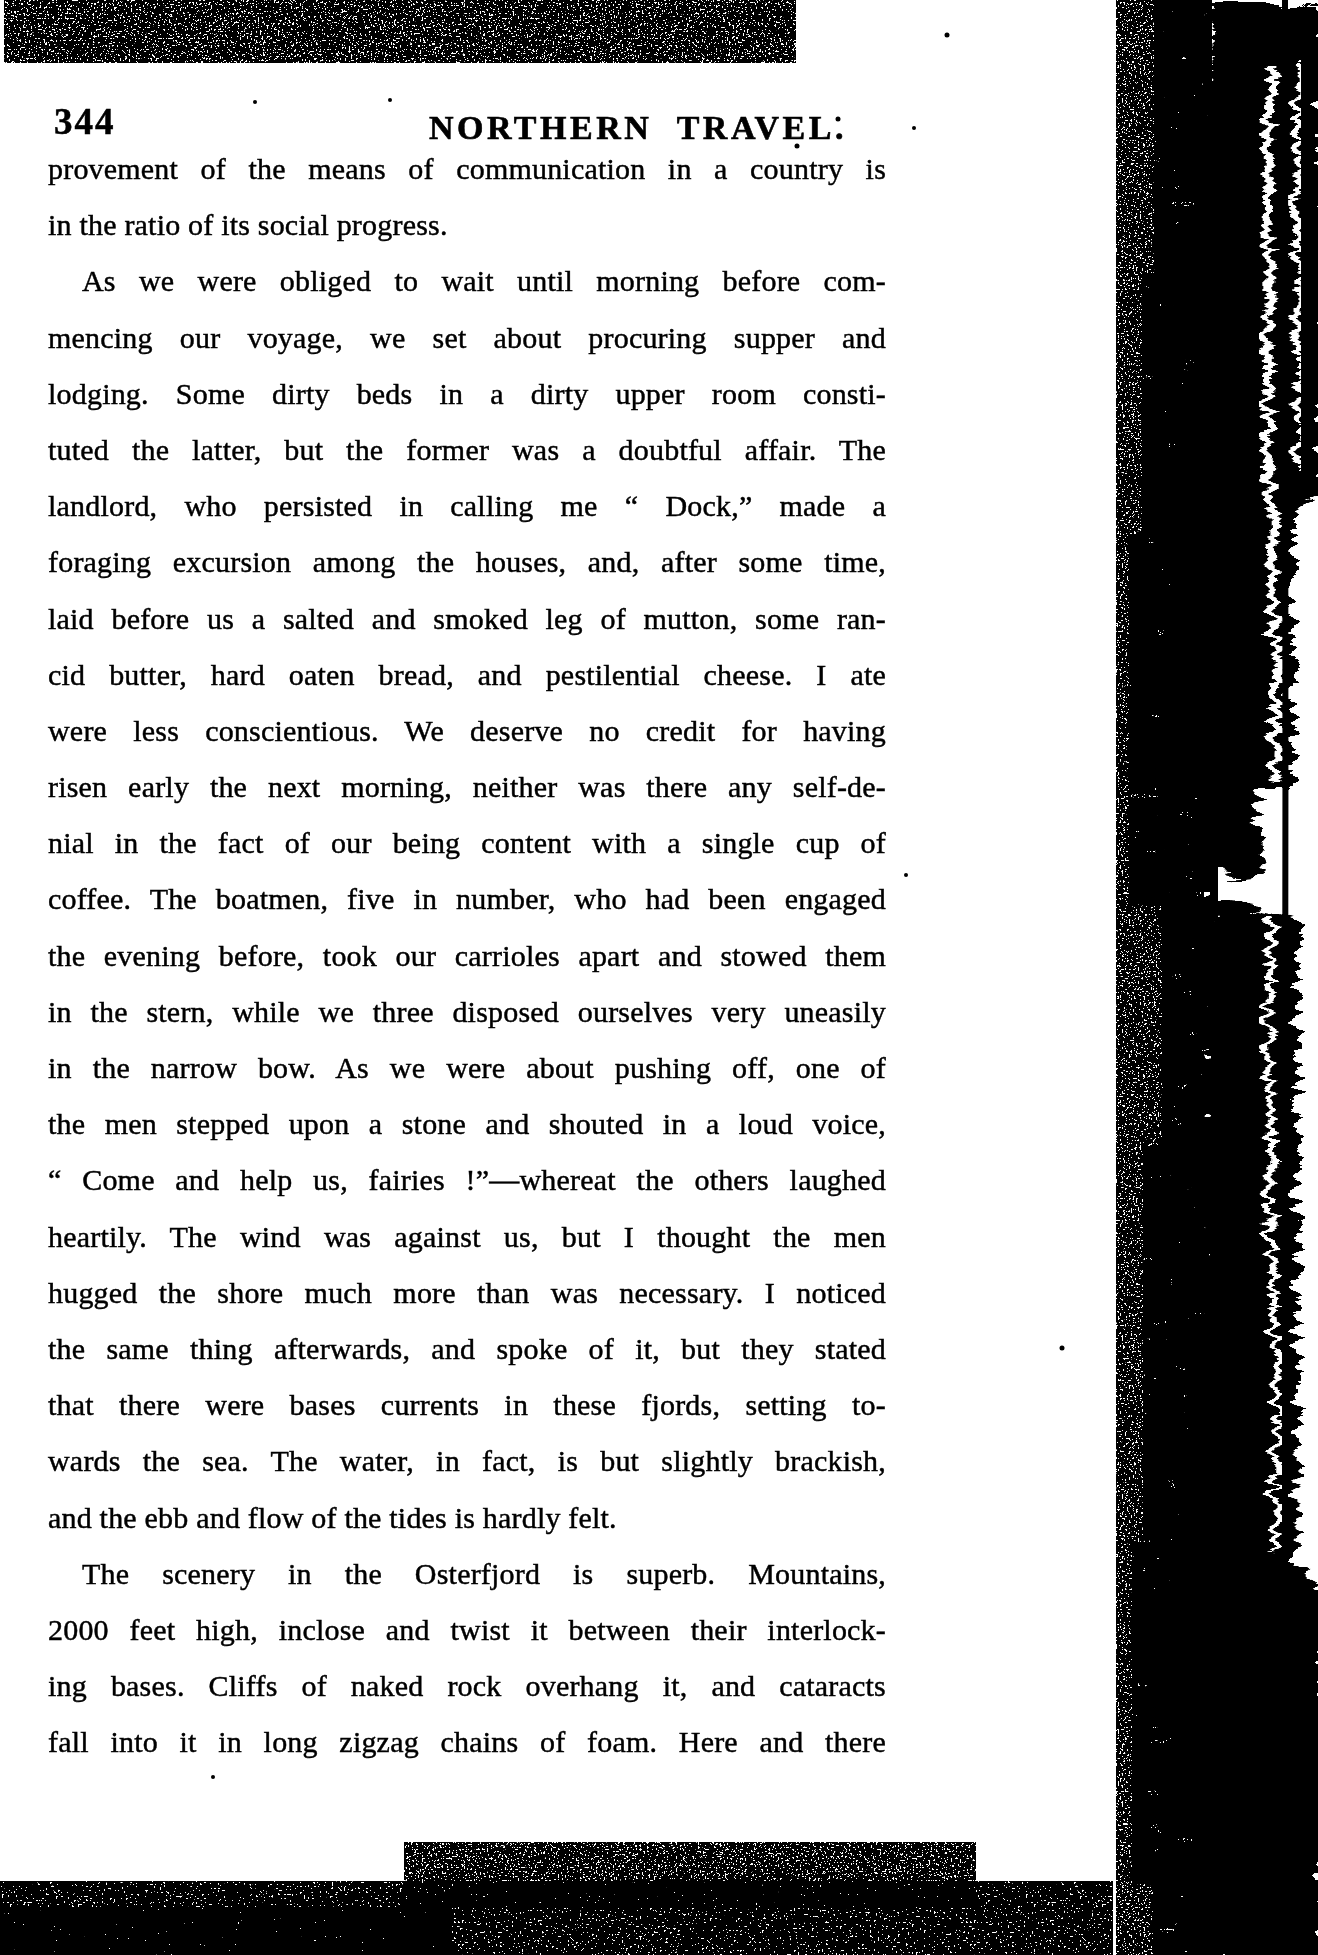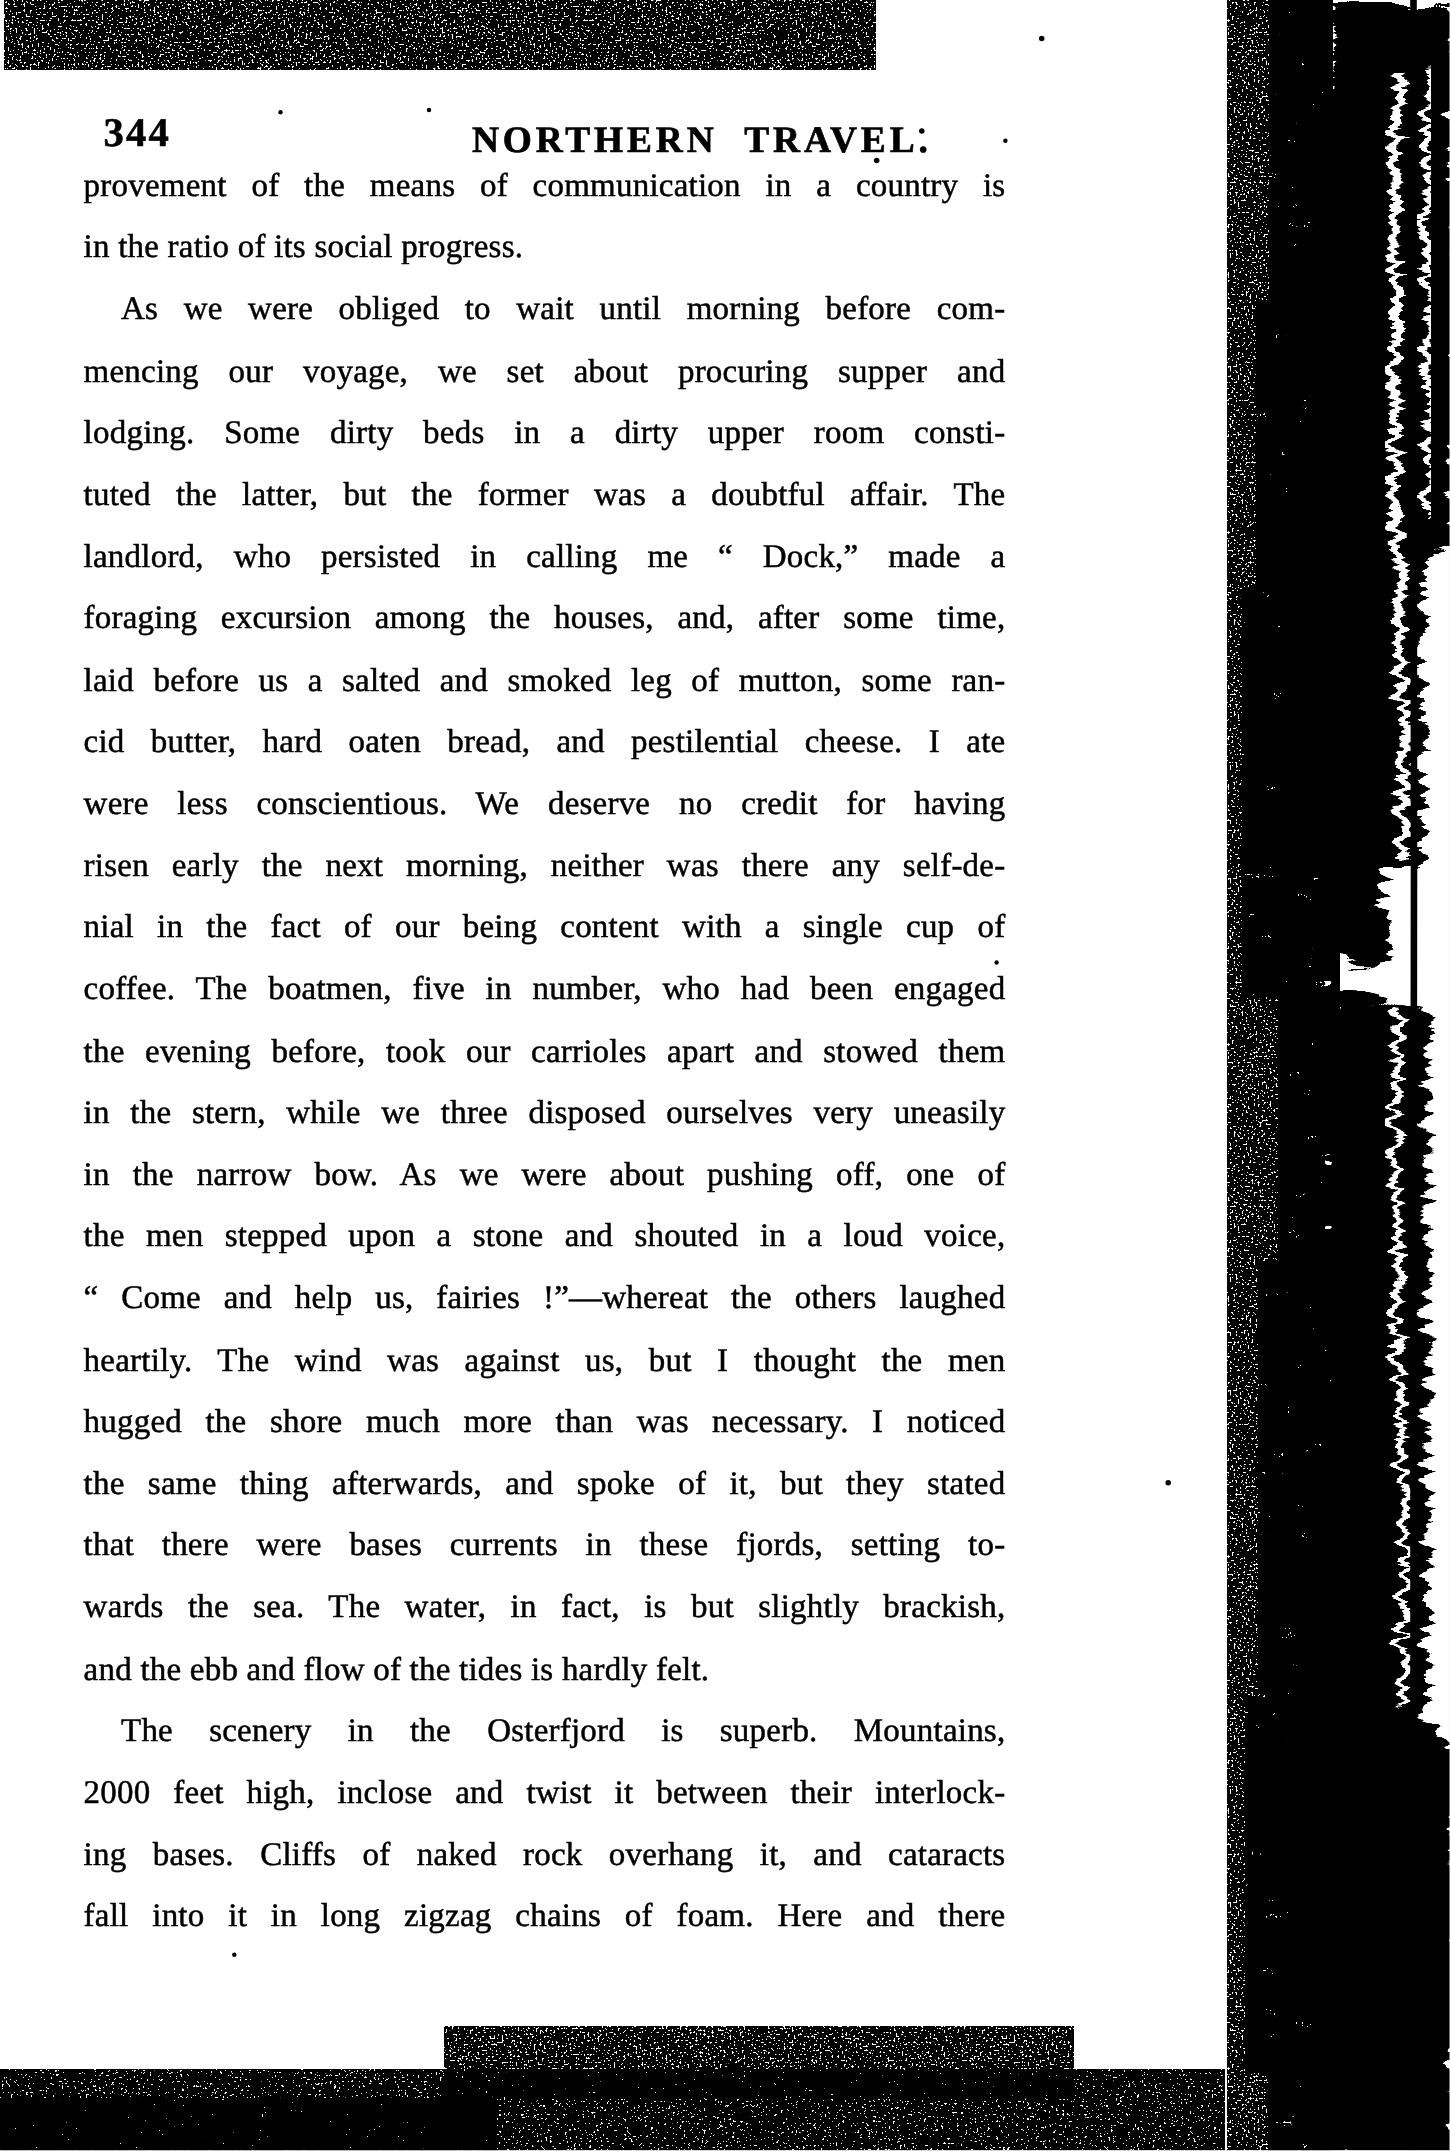--- a/index.html
+++ b/index.html
@@ -6,31 +6,31 @@
   .page{
     position:relative;
     width:1318px;height:1955px;
     background:#ffffff;
     color:#000;
     overflow:hidden;
     font-family:"Liberation Serif","DejaVu Serif",serif;
   }
   .pagenum{
     position:absolute;left:54px;top:100px;
-    font-size:37px;font-weight:700;letter-spacing:2px;margin-left:40px;
+    font-size:37px;font-weight:700;letter-spacing:2px;
     -webkit-text-stroke:0.5px #000;
   }
   .runtitle{
     position:absolute;left:429px;top:109px;
     font-size:34px;font-weight:700;
     letter-spacing:3.5px;word-spacing:13px;
     -webkit-text-stroke:0.6px #000;
   }
   .textblock{
-    position:absolute;left:48px;top:141px;width:838px;margin-left:28px;
+    position:absolute;left:48px;top:141px;width:838px;
   }
   .line{
     height:56.2px;line-height:56.2px;
     font-size:30px;
     white-space:nowrap;
     text-align:justify;
     -moz-text-align-last:justify;
     text-align-last:justify;
     text-justify:inter-word;
     -webkit-text-stroke:0.45px #000;

